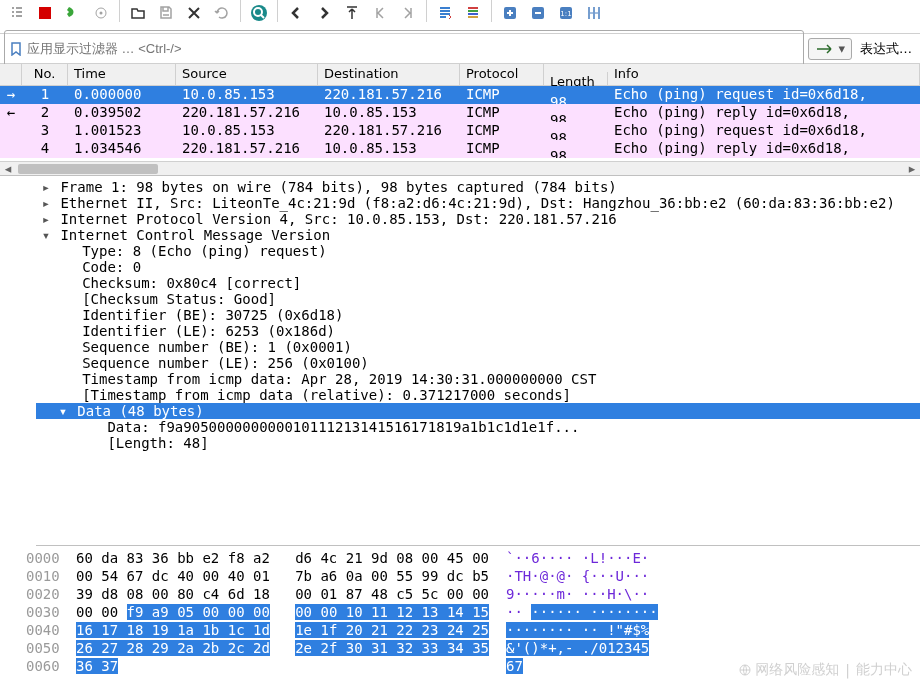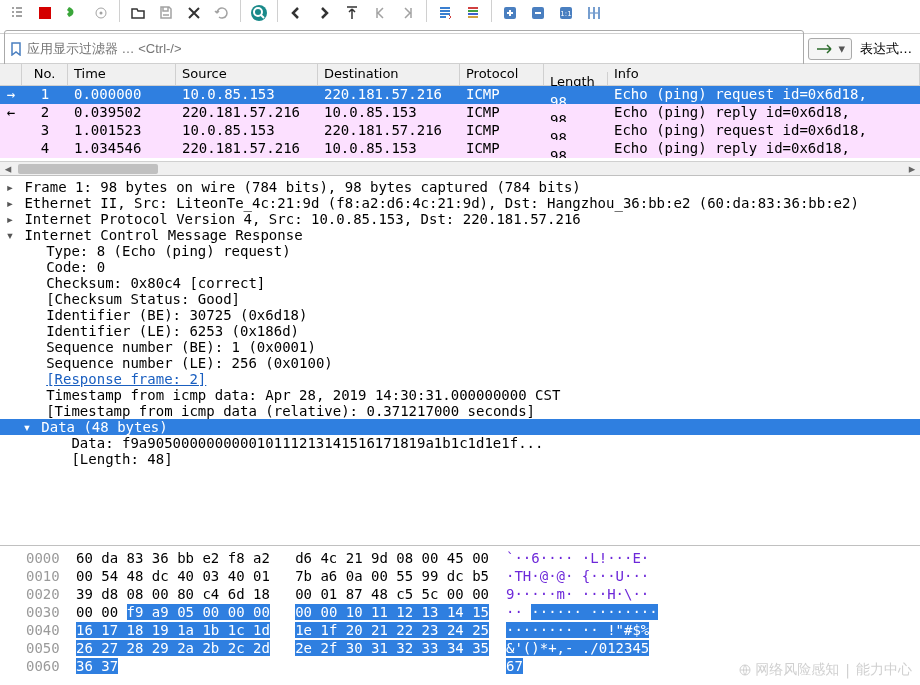--- a/index.html
+++ b/index.html
@@ -34,21 +34,21 @@
 .col-src{width:142px;}
 .col-dst{width:142px;}
 .col-proto{width:84px;}
 .col-len{width:64px;text-align:left;margin-top:8px;}
 .col-info{flex:1;}
 .scrollbar-bottom { height:14px; background:#f0f0f0; border-top:1px solid #d0d0d0; display:flex; align-items:center; }
 .sb-arrow { width:16px; height:14px; display:flex; align-items:center; justify-content:center; color:#666; cursor:pointer; }
 .sb-thumb { width:140px; height:10px; background:#c0c0c0; border-radius:2px; margin-left:2px; }
 
 
-.details-pane { height:370px; overflow:auto; border-bottom:1px solid #c0c0c0; padding:3px 0; }
+.details-pane { height:370px; overflow:auto; border-bottom:1px solid #c0c0c0; padding:3px 0;margin-left:36px; }
 .details-pane .line { padding:0 4px; white-space:pre; }
 .expander { display:inline-block; width:12px; text-align:center; color:#555; cursor:pointer; }
 .highlight-data { background:#2f7fe0; color:#fff; }
 .link { color:#1a5fc0; text-decoration:underline; cursor:pointer; }
 
 
 .hex-pane { padding:3px 4px; font-size:14px; line-height:18px; }
 .hex-row { display:flex; white-space:pre;margin-left:22px; }
 .hex-off { color:#9a9a9a; width:50px; }
 .hex-bytes { width:430px; }
@@ -256,40 +256,39 @@
     <div class="sb-thumb"></div>
     <div style="flex:1"></div>
     <div class="sb-arrow">▸</div>
   </div>
 </div>
 
 <div class="details-pane mono">
   <div class="line"><span class="expander">▸</span> <span>Frame 1: 98 bytes on wire (784 bits), 98 bytes captured (784 bits)</span></div>
   <div class="line"><span class="expander">▸</span> <span>Ethernet II, Src: LiteonTe_4c:21:9d (f8:a2:d6:4c:21:9d), Dst: Hangzhou_36:bb:e2 (60:da:83:36:bb:e2)</span></div>
   <div class="line"><span class="expander">▸</span> <span>Internet Protocol Version 4, Src: 10.0.85.153, Dst: 220.181.57.216</span></div>
-  <div class="line"><span class="expander">▾</span> <span>Internet Control Message Response</span></div>
+  <div class="line"><span class="expander">▾</span> <span>Internet Control Message Version</span></div>
   <div class="line">     <span>Type: 8 (Echo (ping) request)</span></div>
   <div class="line">     <span>Code: 0</span></div>
   <div class="line">     <span>Checksum: 0x80c4 [correct]</span></div>
   <div class="line">     <span>[Checksum Status: Good]</span></div>
   <div class="line">     <span>Identifier (BE): 30725 (0x6d18)</span></div>
   <div class="line">     <span>Identifier (LE): 6253 (0x186d)</span></div>
   <div class="line">     <span>Sequence number (BE): 1 (0x0001)</span></div>
   <div class="line">     <span>Sequence number (LE): 256 (0x0100)</span></div>
-  <div class="line">     <span class="link">[Response frame: 2]</span></div>
   <div class="line">     <span>Timestamp from icmp data: Apr 28, 2019 14:30:31.000000000 CST</span></div>
   <div class="line">     <span>[Timestamp from icmp data (relative): 0.371217000 seconds]</span></div>
   <div class="line highlight-data">  <span class="expander" style="color:#fff">▾</span> <span>Data (48 bytes)</span></div>
   <div class="line">        <span>Data: f9a905000000000010111213141516171819a1b1c1d1e1f...</span></div>
   <div class="line">        <span>[Length: 48]</span></div>
 </div>
 
 <div class="hex-pane mono" id="hexpane">
     <div class="hex-row"><span class="hex-off">0000</span><span class="hex-bytes">60 da 83 36 bb e2 f8 a2   d6 4c 21 9d 08 00 45 00                                                                                                                                                       </span>   <span class="hex-ascii"><span class="dim">`··6···· ·L!···E·</span></span></div>
-    <div class="hex-row"><span class="hex-off">0010</span><span class="hex-bytes">00 54 48 dc 40 03 40 01   7b a6 0a 00 55 99 dc b5                                                                                                                                                       </span>   <span class="hex-ascii"><span class="dim">·TH·@·@· {···U···</span></span></div>
+    <div class="hex-row"><span class="hex-off">0010</span><span class="hex-bytes">00 54 67 dc 40 00 40 01   7b a6 0a 00 55 99 dc b5                                                                                                                                                       </span>   <span class="hex-ascii"><span class="dim">·TH·@·@· {···U···</span></span></div>
     <div class="hex-row"><span class="hex-off">0020</span><span class="hex-bytes">39 d8 08 00 80 c4 6d 18   00 01 87 48 c5 5c 00 00                                                                                                                                                       </span>   <span class="hex-ascii"><span class="dim">9·····m· ···H·\··</span></span></div>
     <div class="hex-row"><span class="hex-off">0030</span><span class="hex-bytes">00 00 <span class="sel">f9 a9 05 00 00 00</span>   <span class="sel">00 00 10 11 12 13 14 15</span>                                                                                                     </span>   <span class="hex-ascii"><span class="dim">·· </span><span class="sel">······ ········</span></span></div>
     <div class="hex-row"><span class="hex-off">0040</span><span class="hex-bytes"><span class="sel">16 17 18 19 1a 1b 1c 1d</span>   <span class="sel">1e 1f 20 21 22 23 24 25</span>                                                                                                     </span>   <span class="hex-ascii"><span class="sel">········ ·· !"#$%</span></span></div>
     <div class="hex-row"><span class="hex-off">0050</span><span class="hex-bytes"><span class="sel">26 27 28 29 2a 2b 2c 2d</span>   <span class="sel">2e 2f 30 31 32 33 34 35</span>                                                                                                     </span>   <span class="hex-ascii"><span class="sel">&amp;'()*+,- ./012345</span></span></div>
     <div class="hex-row"><span class="hex-off">0060</span><span class="hex-bytes"><span class="sel">36 37</span>                                                                                                                                                                          </span>   <span class="hex-ascii"><span class="sel">67</span></span></div>
   </div>
 
 <div class="watermark">
   <span class="wm">
       <svg width="12" height="12">

